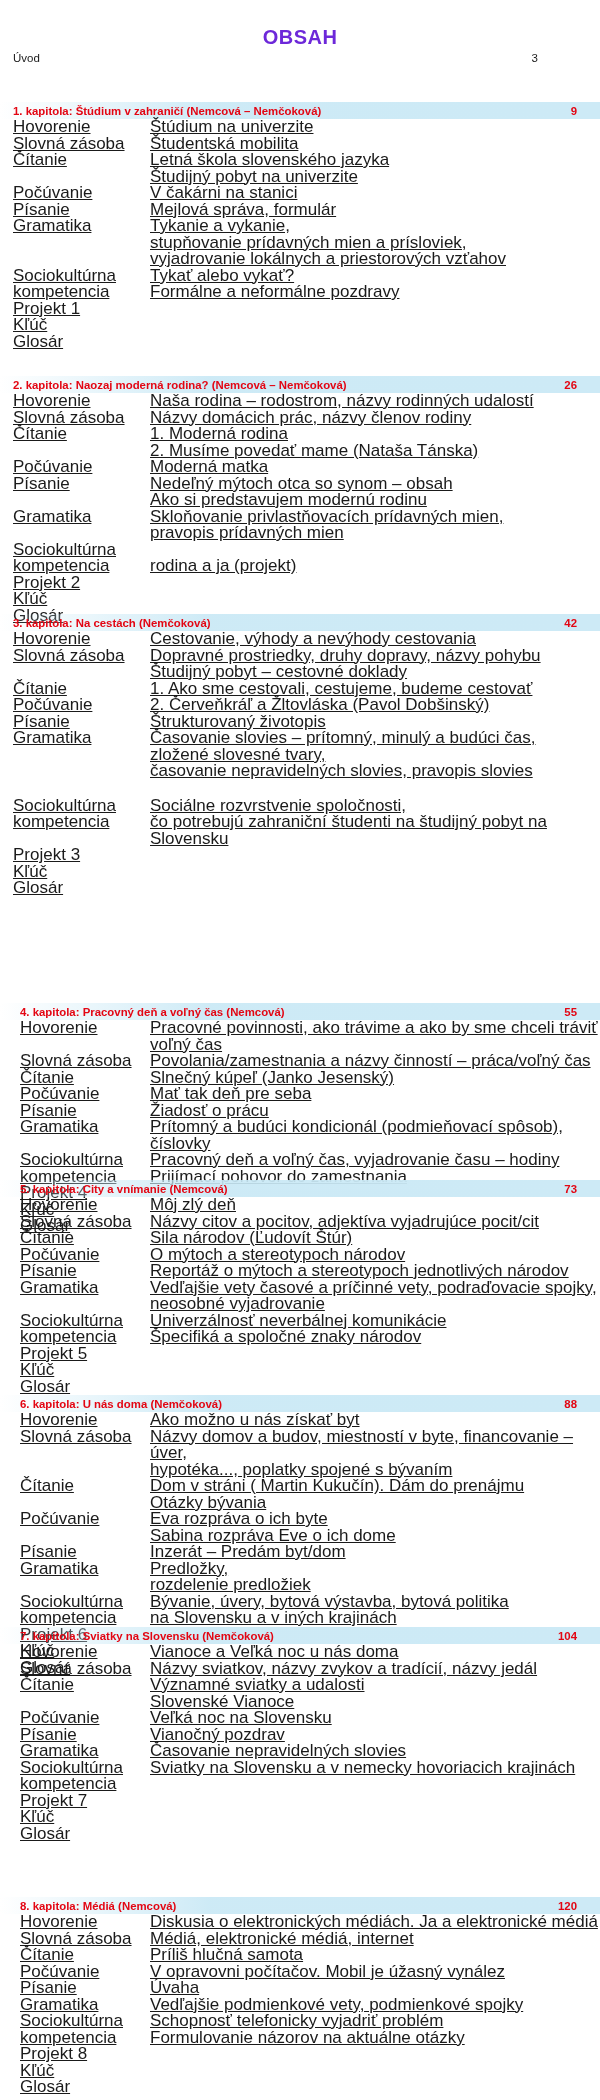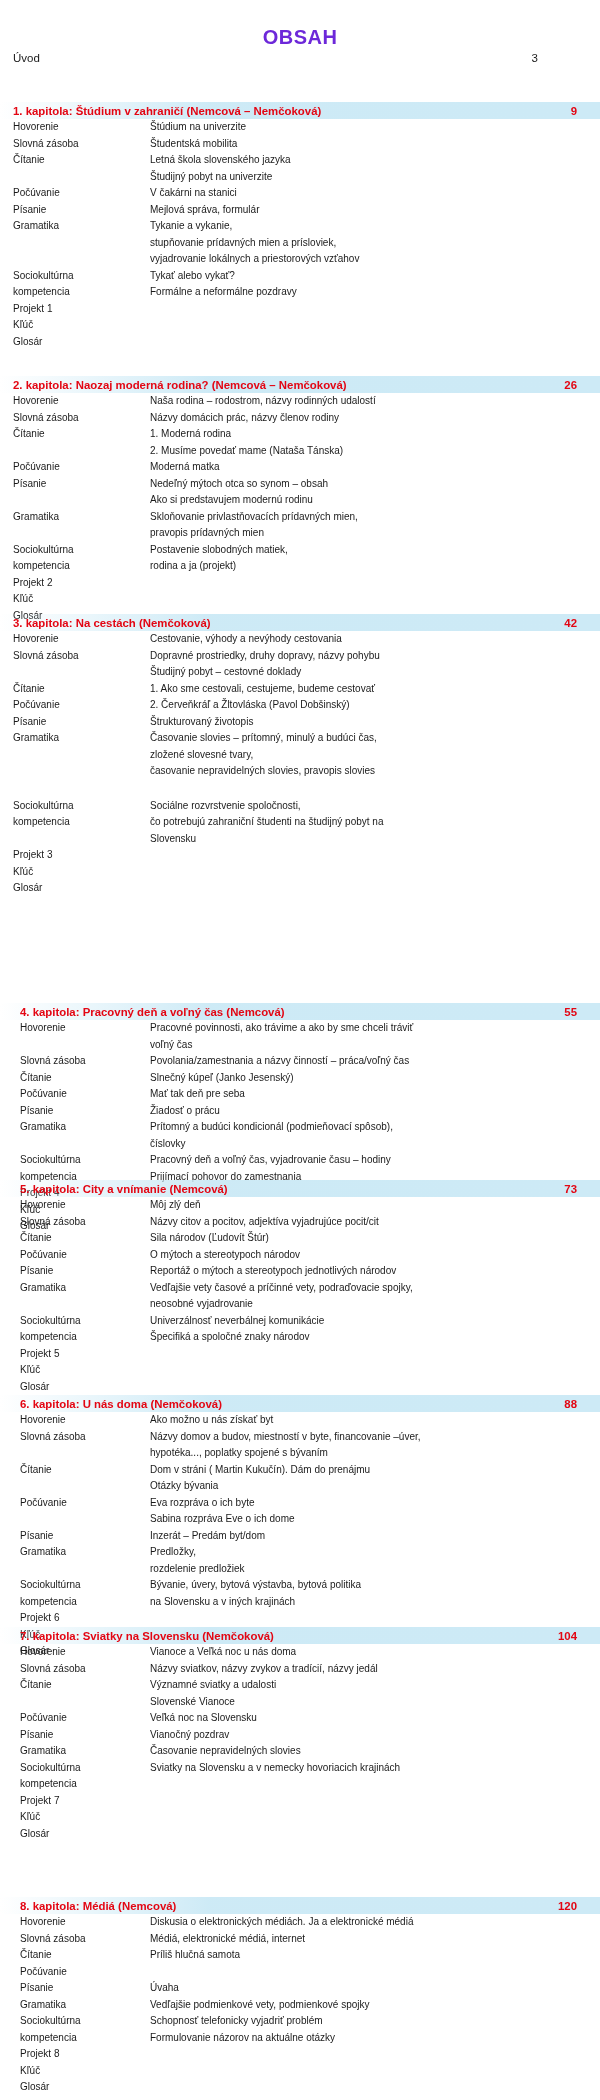--- a/index.html
+++ b/index.html
@@ -16,21 +16,21 @@
     font-size: 11.5px; display: flex; justify-content: space-between;
   }
   .chapter { position: absolute; left: 0; width: 600px; }
   .ch-head {
     height: 17px; display: flex; justify-content: space-between; align-items: center;
     background: linear-gradient(90deg, rgba(200,232,245,0) 0%, rgba(200,232,245,0.9) 35%, #cdeaf6 100%);
     color: #e30613; font-weight: bold; font-size: 11.4px; padding-left: 13px; padding-right: 1px;
     box-sizing: border-box;
   }
   .ch-head .num { width: 40px; text-align: right; padding-right: 22px; }
-  .rows { font-size: 10px; line-height: 16.5px; }
+  .rows { font-size: 17px; line-height: 16.5px; text-decoration: underline; }
   .row { display: flex; }
   .row .label { width: 150px; padding-left: 13px; box-sizing: border-box; flex: none; }
   .row .content { flex: 1; }
   .shift .row .label { padding-left: 20px; }
   .shift .row .content { padding-left: 0; }
   .shift .ch-head { padding-left: 20px; }
 </style>
 </head>
 <body>
 
@@ -143,21 +143,20 @@
         <div class="row">
           <span class="label">Gramatika</span>
           <span class="content">Skloňovanie privlastňovacích prídavných mien,</span>
         </div>
         <div class="row">
           <span class="label"></span>
           <span class="content">pravopis prídavných mien</span>
         </div>
         <div class="row">
           <span class="label">Sociokultúrna</span>
-          <span class="content">Postavenie slobodných matiek,</span>
         </div>
         <div class="row">
           <span class="label">kompetencia</span>
           <span class="content">rodina a ja (projekt)</span>
         </div>
         <div class="row">
           <span class="label">Projekt 2</span>
           <span class="content"></span>
         </div>
         <div class="row">
@@ -493,20 +492,21 @@
         <div class="row">
           <span class="label">Slovná zásoba</span>
           <span class="content">Médiá, elektronické médiá, internet</span>
         </div>
         <div class="row">
           <span class="label">Čítanie</span>
           <span class="content">Príliš hlučná samota</span>
         </div>
         <div class="row">
           <span class="label">Počúvanie</span>
+          <span class="content">V opravovni počítačov. Mobil je úžasný vynález</span>
         </div>
         <div class="row">
           <span class="label">Písanie</span>
           <span class="content">Úvaha</span>
         </div>
         <div class="row">
           <span class="label">Gramatika</span>
           <span class="content">Vedľajšie podmienkové vety, podmienkové spojky</span>
         </div>
         <div class="row">

